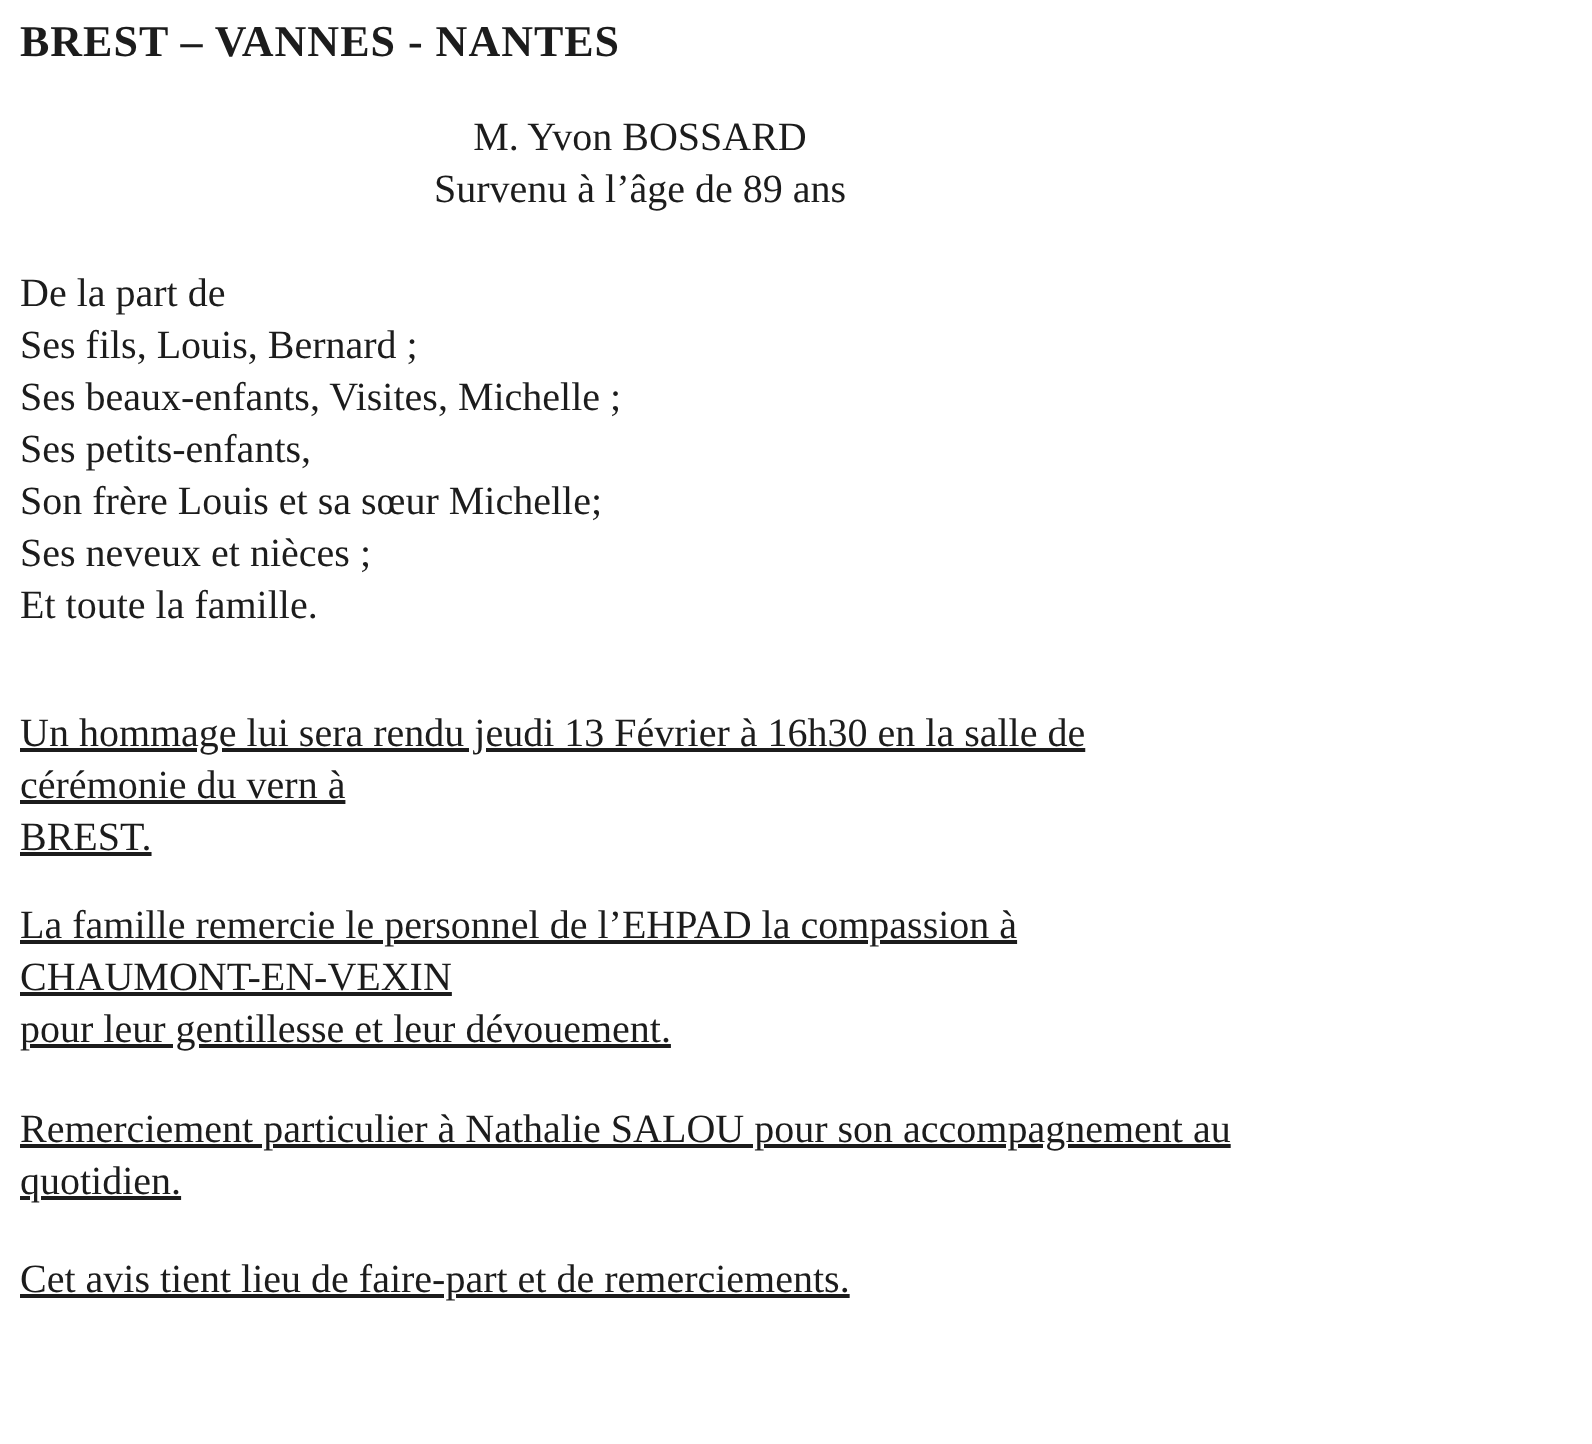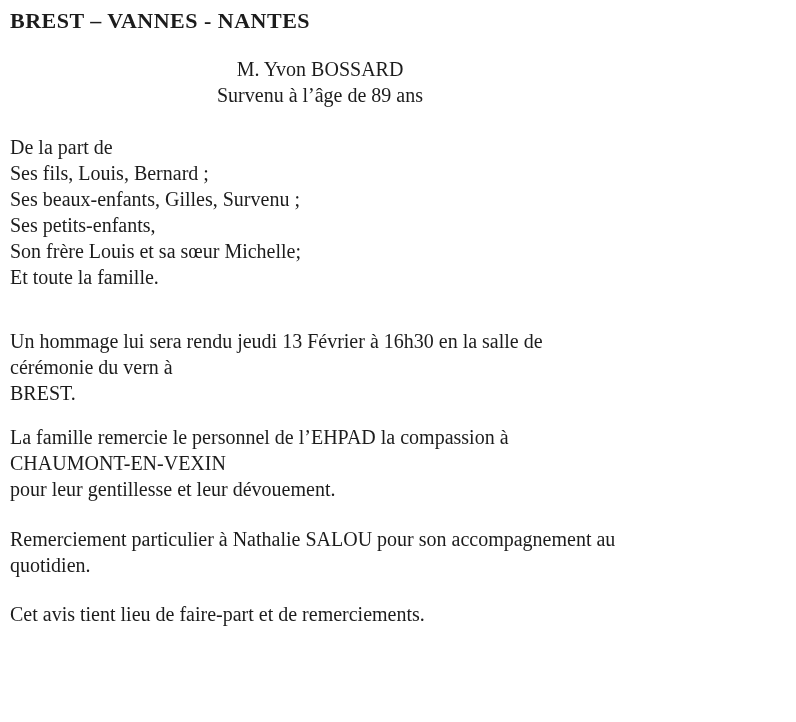--- a/index.html
+++ b/index.html
@@ -38,20 +38,21 @@
     display: block;
   }
   .family-block {
     margin: 26px 0 0 0;
   }
   .family-block .line {
     display: block;
   }
   .para {
     margin: 0;
+    text-decoration: underline;
   }
   .para .line {
     display: block;
   }
   .ceremony-block  { margin-top: 38px; }
   .repose-block    { margin-top: 24px; }
   .thanks-block    { margin-top: 18px; }
   .special-thanks  { margin-top: 24px; }
   .closing-line    { margin-top: 23px; }
 </style>
@@ -64,23 +65,24 @@
 
 
   <div class="deceased-block">
     <span class="line">M. Yvon BOSSARD</span>
     <span class="line">Survenu à l’âge de 89 ans</span>
   </div>
 
   <div class="family-block">
     <span class="line">De la part de</span>
     <span class="line">Ses fils, Louis, Bernard ;</span>
-    <span class="line">Ses beaux-enfants, Gilles, Survenu ;</span>
+    <span class="line">Ses beaux-enfants, Visites, Michelle ;</span>
     <span class="line">Ses petits-enfants,</span>
     <span class="line">Son frère Louis et sa sœur Michelle;</span>
+    <span class="line">Ses neveux et nièces ;</span>
     <span class="line">Et toute la famille.</span>
   </div>
 
   <p class="para ceremony-block">
     <span class="line">Un hommage lui sera rendu jeudi 13 Février à 16h30 en la salle de cérémonie du vern à</span>
     <span class="line">BREST.</span>
   </p>
 
 
   <p class="para thanks-block">

